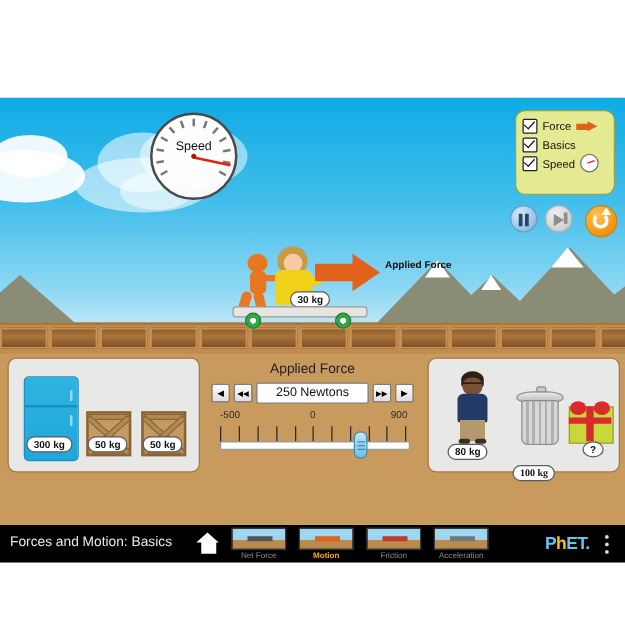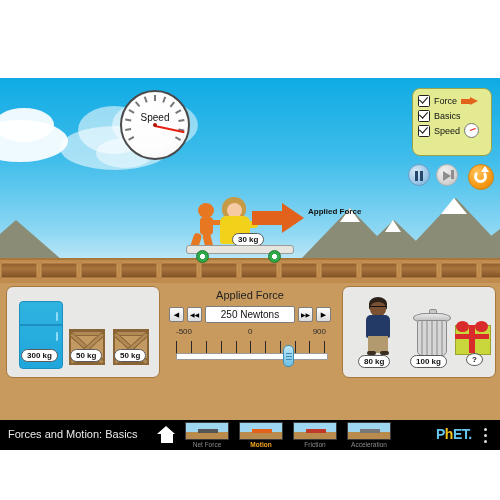--- a/index.html
+++ b/index.html
@@ -391,21 +391,21 @@
           <div class="m-shoe" style="left:6px;"></div>
             <div class="m-shoe" style="left:19px;"></div>
         </div>
         <div class="masslabel" style="left:15px;top:68px;">80 kg</div>
 
         <div class="trash">
           <div class="t-knob"></div>
             <div class="t-lid"></div>
             <div class="t-body"></div>
         </div>
-        <div class="masslabel" style="left:67px;top:68px;">100 kg</div>
+        <div class="masslabel" style="left:67px;top:85px;font-family:Liberation Serif, serif;">100 kg</div>
 
         <div class="gift">
           <div class="g-box"></div>
             <div class="g-ribv"></div>
             <div class="g-ribh"></div>
           <div class="g-bowl"></div>
             <div class="g-bowr"></div>
         </div>
         <div class="masslabel" style="left:123px;top:66px;border-radius:50%;padding:1px 5px;">?</div>
       </div>

